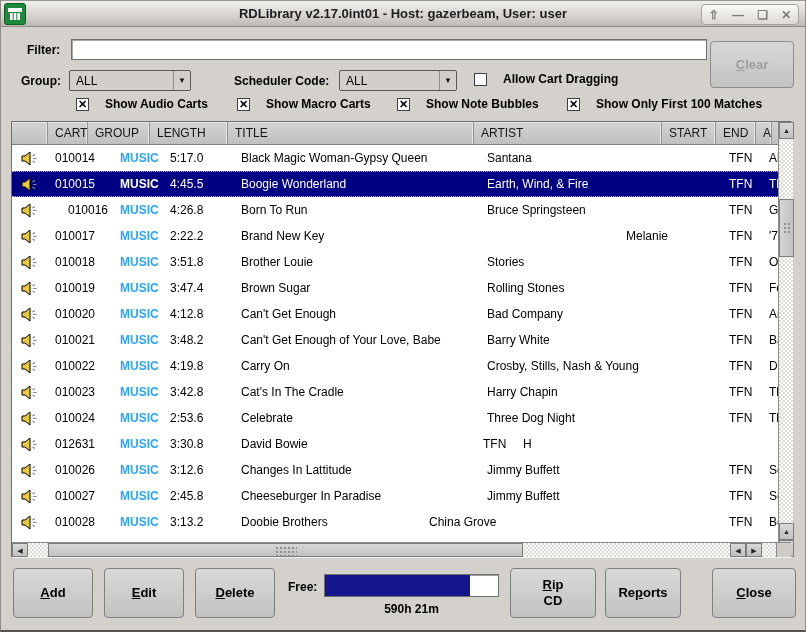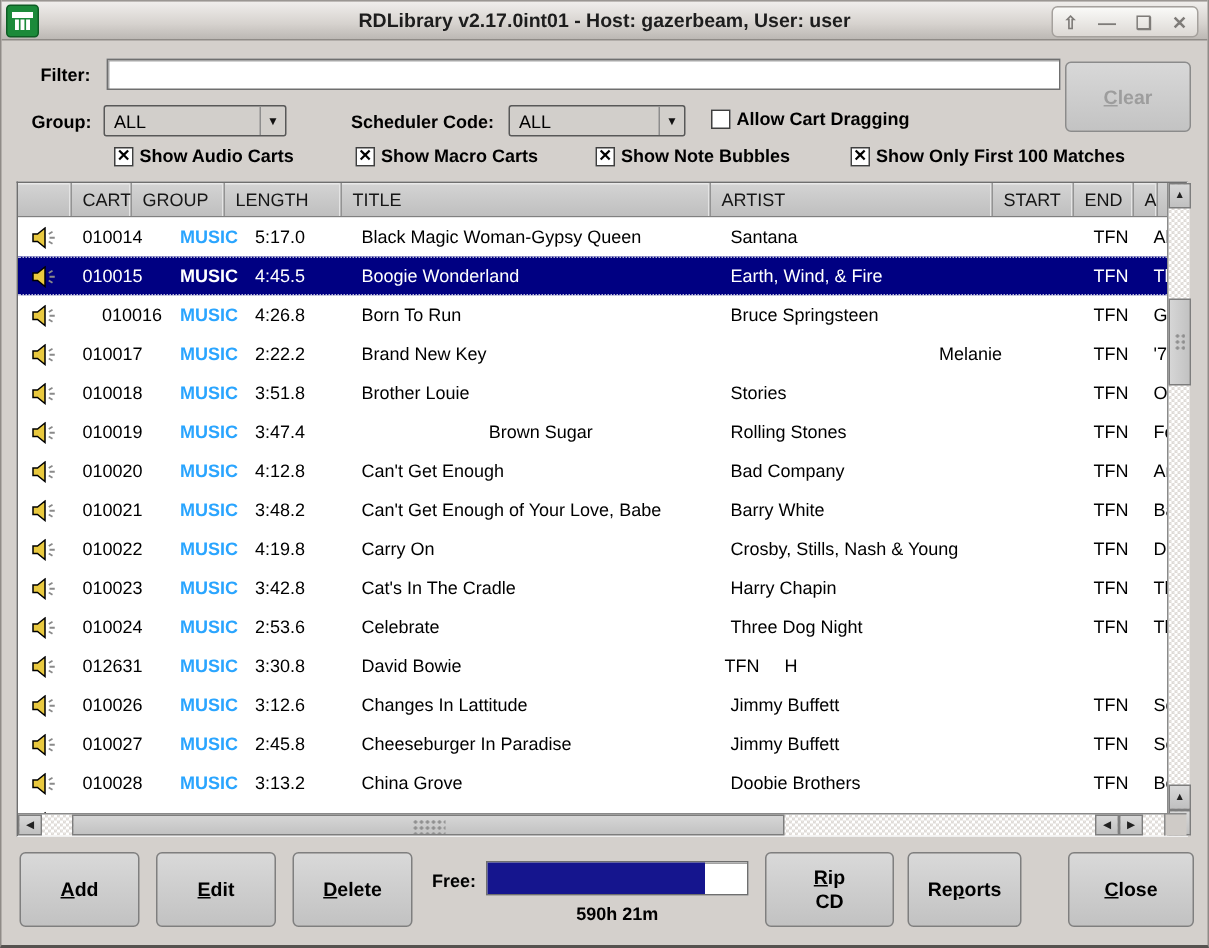--- a/index.html
+++ b/index.html
@@ -62,21 +62,21 @@
     display:flex; align-items:center; font-size:12px; cursor:default;
   }
   .combo .val { flex:1; padding-left:6px; }
   .combo .arrow {
     width:17px; height:100%; border-left:1px solid #8d8d8d;
     display:flex; align-items:center; justify-content:center;
     font-size:8px; color:#111;
   }
   .combo-group { left:68px; width:122px; }
   .combo-sched { left:338px; width:118px; }
-  .checkitem { position:absolute; display:flex; align-items:center; gap:4px; cursor:default; }
+  .checkitem { position:absolute; display:flex; align-items:center; gap:16px; cursor:default; }
   .checkbox {
     width:13px; height:13px; background:#fff; border:1px solid #3f3f3f;
     display:flex; align-items:center; justify-content:center;
     font-size:11px; font-weight:900; color:#000; line-height:1;
     flex:none;
   }
   .drag-check { left:473px; top:44px; }
   .show-row .checkitem { top:69px; }
   
   .table {
@@ -328,21 +328,21 @@
         <div class="trow">
           <div class="td icon-cell" style="width: 36px;">
   <svg width="18" height="15" viewBox="0 0 18 15">
     <polygon points="1,5 4,5 9,1 9,14 4,10 1,10" fill="#e9c93f" stroke="#000" stroke-width="1"></polygon>
     <path d="M11.5 5 L14 3.5 M12 7.5 L15.5 7.5 M11.5 10 L14 11.5" stroke="#8a8a8a" stroke-width="1.2" fill="none"></path>
   </svg>
 </div>
           <div class="td" style="width: 60px;">010019</div>
           <div class="td group-cell" style="width: 62px;">MUSIC</div>
           <div class="td num" style="width: 64px;">3:47.4</div>
-          <div class="td" style="width: 246px; text-align: center;">Brown Sugar</div>
+          <div class="td" style="width: 246px;">Brown Sugar</div>
           <div class="td" style="width: 188px;">Rolling Stones</div>
           <div class="td" style="width: 54px;"></div>
           <div class="td" style="width: 40px;">TFN</div>
           <div class="td" style="width: 16px;">Fo</div>
         </div>
         <div class="trow">
           <div class="td icon-cell" style="width: 36px;">
   <svg width="18" height="15" viewBox="0 0 18 15">
     <polygon points="1,5 4,5 9,1 9,14 4,10 1,10" fill="#e9c93f" stroke="#000" stroke-width="1"></polygon>
     <path d="M11.5 5 L14 3.5 M12 7.5 L15.5 7.5 M11.5 10 L14 11.5" stroke="#8a8a8a" stroke-width="1.2" fill="none"></path>
@@ -471,22 +471,22 @@
         <div class="trow">
           <div class="td icon-cell" style="width: 36px;">
   <svg width="18" height="15" viewBox="0 0 18 15">
     <polygon points="1,5 4,5 9,1 9,14 4,10 1,10" fill="#e9c93f" stroke="#000" stroke-width="1"></polygon>
     <path d="M11.5 5 L14 3.5 M12 7.5 L15.5 7.5 M11.5 10 L14 11.5" stroke="#8a8a8a" stroke-width="1.2" fill="none"></path>
   </svg>
 </div>
           <div class="td" style="width: 60px;">010028</div>
           <div class="td group-cell" style="width: 62px;">MUSIC</div>
           <div class="td num" style="width: 64px;">3:13.2</div>
+          <div class="td" style="width: 188px;">Doobie Brothers</div>
           <div class="td" style="width: 246px;">China Grove</div>
-          <div class="td" style="width: 188px;">Doobie Brothers</div>
           <div class="td" style="width: 54px;"></div>
           <div class="td" style="width: 40px;">TFN</div>
           <div class="td" style="width: 16px;">Be</div>
         </div>
         <div class="trow">
           <div class="td icon-cell" style="width: 36px;">
   <svg width="18" height="15" viewBox="0 0 18 15">
     <polygon points="1,5 4,5 9,1 9,14 4,10 1,10" fill="#e9c93f" stroke="#000" stroke-width="1"></polygon>
     <path d="M11.5 5 L14 3.5 M12 7.5 L15.5 7.5 M11.5 10 L14 11.5" stroke="#8a8a8a" stroke-width="1.2" fill="none"></path>
   </svg>

